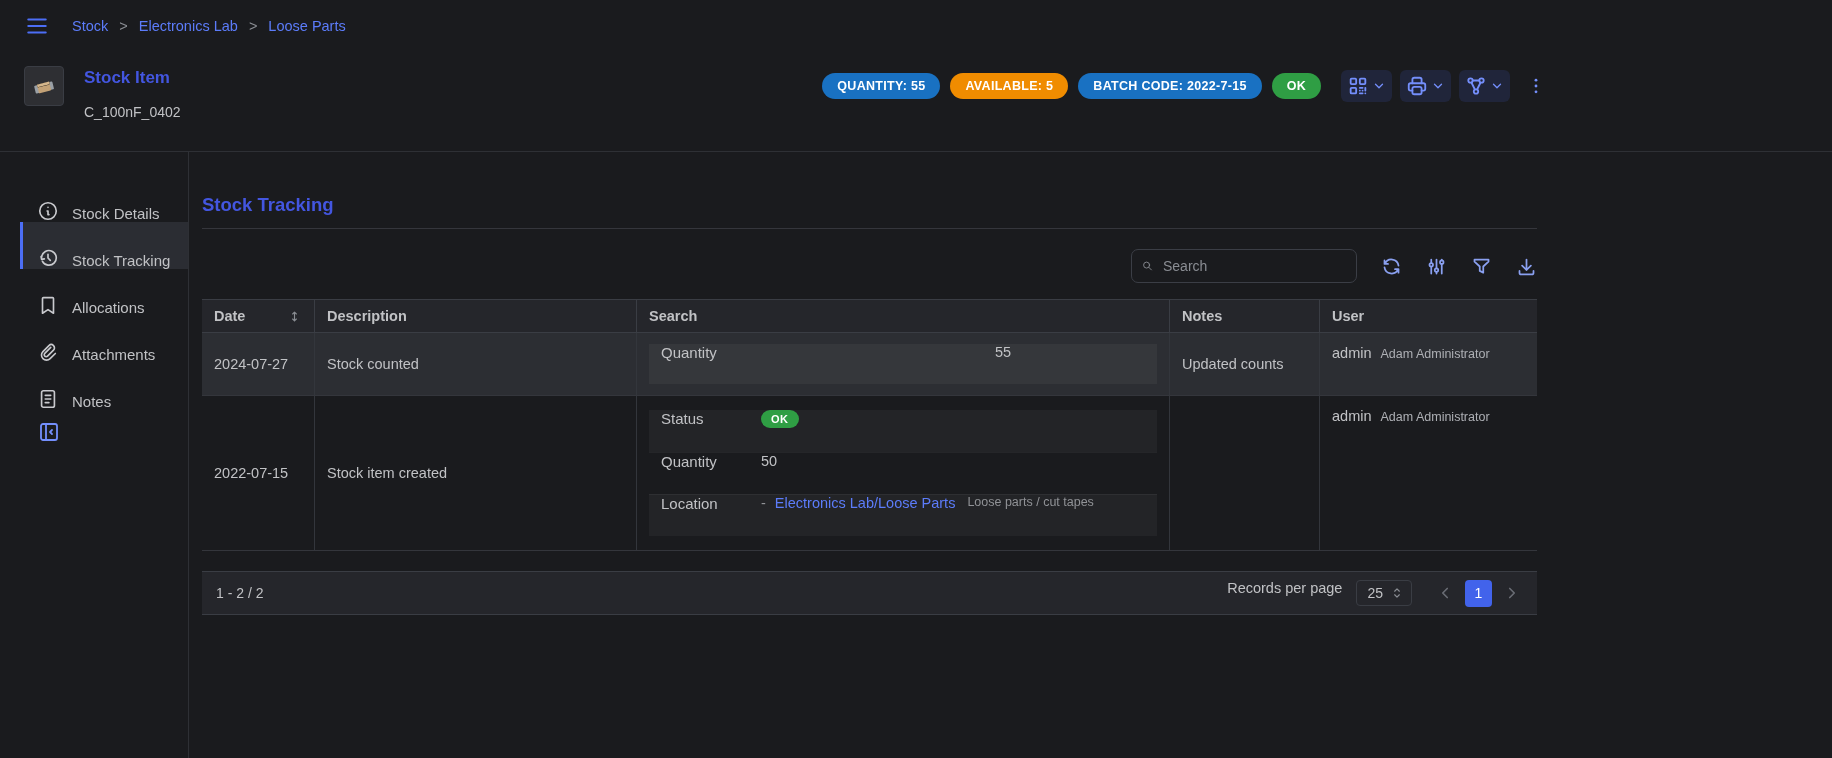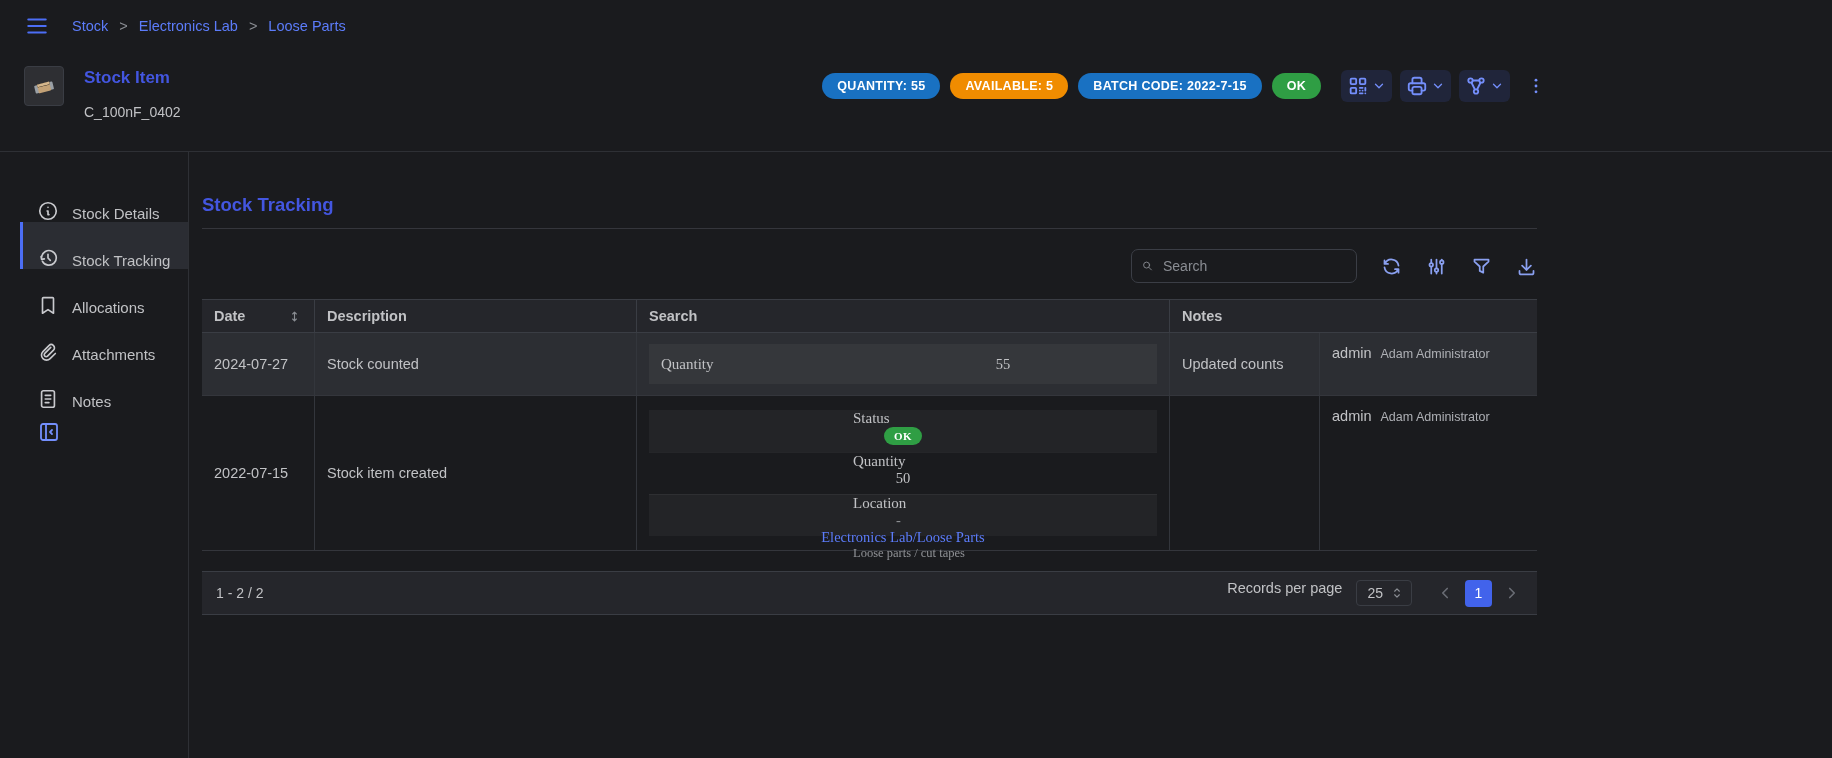--- a/index.html
+++ b/index.html
@@ -68,27 +68,27 @@
     align-items:center; border-right:1px solid #3a3d44; cursor:pointer; }
   .th:last-child { border-right:none; }
   .th.sortable { justify-content:space-between; }
   .sort-icon { color:#8a8d93; }
   .trow { border-bottom:1px solid #34363c; }
   .trow.highlight { background:#2c2e33; }
   .td { border-right:1px solid #33363c; display:flex; align-items:center;
     padding:12px; font-size:14.5px; }
   .td:last-child { border-right:none; }
   .td-details { display:block; padding:11px 12px; }
-  .detail-line { display:flex; align-items:center; height:40px; padding:0 12px;font-family:Liberation Serif, serif; }
+  .detail-line { display:flex; align-items:flex-start; height:40px; padding:0 12px; }
   .detail-line.stripe { background:rgba(255,255,255,0.045); }
   .detail-line + .detail-line { border-top:1px solid rgba(255,255,255,0.05); }
   .dl-wide-label { width:200px; font-size:15px; }
   .dl-center-value { flex:1; text-align:center; font-size:14.5px; }
   .dl-label { width:100px; font-size:15px; }
-  .detail-rows .detail-line { height:42px;flex-direction:column; }
+  .detail-rows .detail-line { height:42px; }
   .ok-badge { background:#2f9e44; color:#fff; font-size:11px; font-weight:bold;
     letter-spacing:.5px; padding:3px 10px; border-radius:10px; }
   .loc-dash { color:#909296; margin-right:9px; }
   .loc-link { color:#5c7cfa; text-decoration:none; cursor:pointer; font-size:14.5px; }
   .loc-detail { color:#909296; font-size:12.5px; margin-left:12px; }
   .user-cell { gap:9px; align-items:baseline; }
   .user-name { font-size:14.5px; }
   .user-full { font-size:12.5px; color:#aeb0b5; }
 
   
@@ -303,20 +303,23 @@
             </span>
           </div>
           <div class="th">
               <span>Description</span>
             </div>
           <div class="th">
               <span>Search</span>
             </div>
           <div class="th">
               <span>Notes</span>
+            </div>
+          <div class="th">
+              <span>User</span>
             </div>
         </div>
 
         <div class="tgrid trow highlight">
           <div class="td">2024-07-27</div>
           <div class="td">Stock counted</div>
           <div class="td td-details">
             <div class="detail-line stripe">
               <span class="dl-wide-label">Quantity</span>
               <span class="dl-center-value">55</span>

